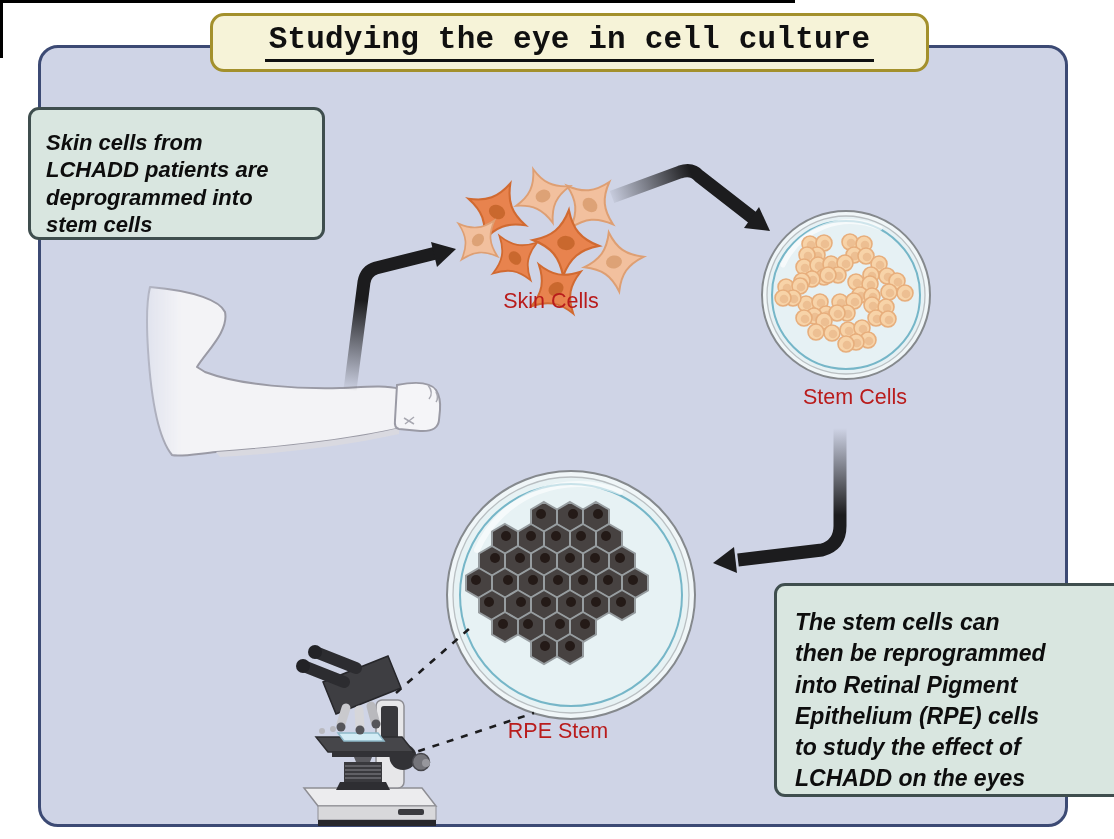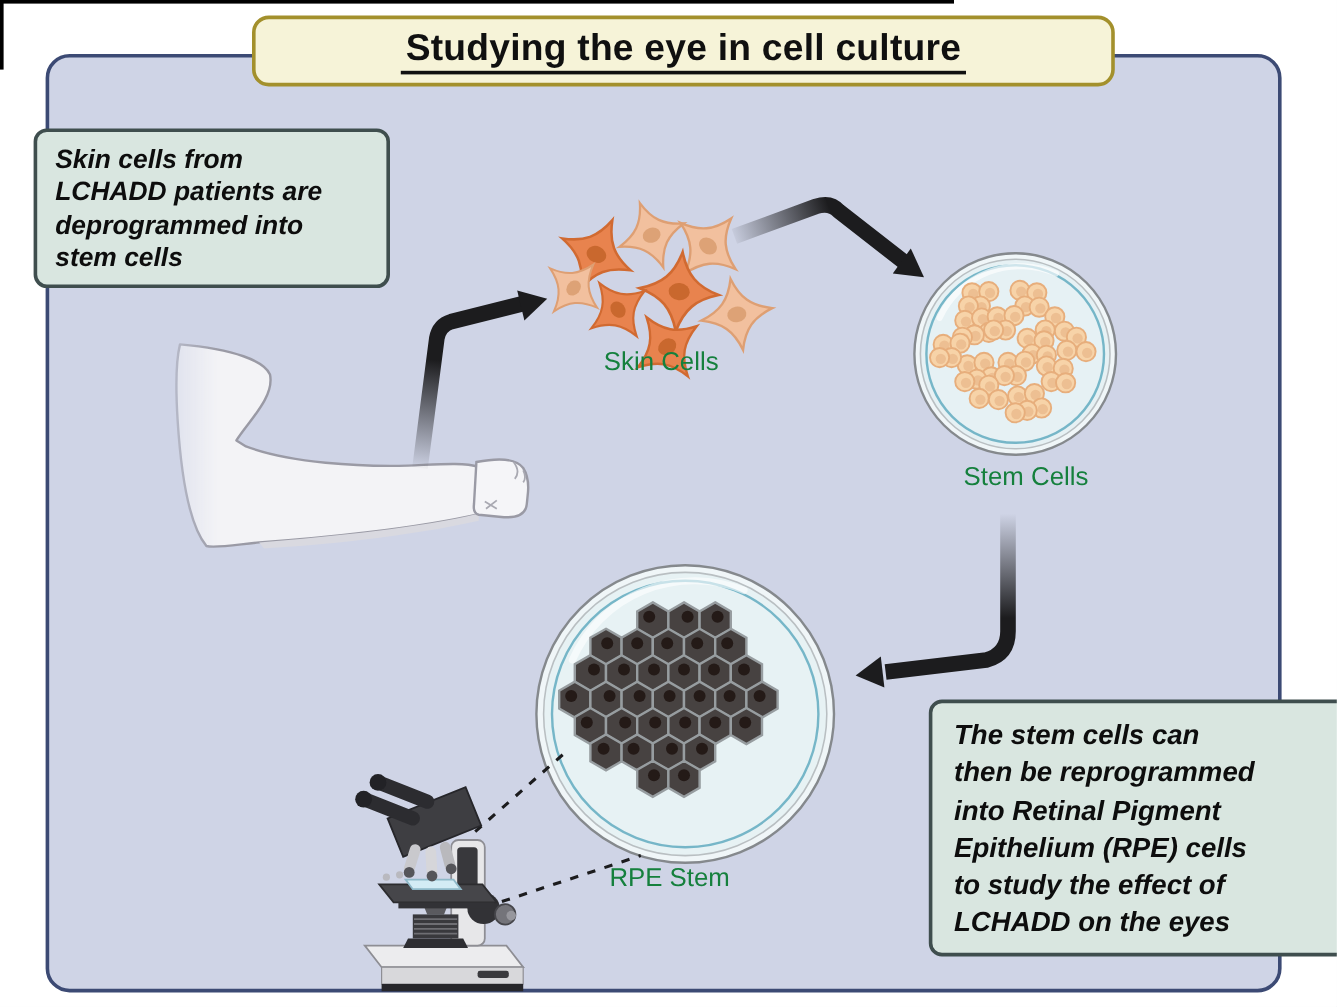--- a/index.html
+++ b/index.html
@@ -7,31 +7,31 @@
        font-family:"Liberation Sans", sans-serif;-webkit-font-smoothing:antialiased;}
   .abs{position:absolute;}
   
   .panel{left:38px;top:45px;width:1030px;height:782px;background:#cfd4e6;
          border:3.5px solid #3c4a74;border-radius:20px;box-sizing:border-box;z-index:1;}
   
   .title-banner{left:210px;top:13px;width:719px;height:59px;background:#f6f3d8;
         border:3px solid #a3902c;border-radius:14px;box-sizing:border-box;z-index:5;
         display:flex;align-items:center;justify-content:center;}
   .title-banner span{font-size:31px;font-weight:bold;color:#101010;letter-spacing:.2px;
-        border-bottom:3px solid #101010;padding:0 4px 1px 4px;line-height:1.1;}
+        border-bottom:3px solid #101010;padding:0 4px 1px 4px;line-height:1.1;font-family:Liberation Mono, monospace;}
   
   .callout{background:#d9e6e0;border:3px solid #3f4e4e;border-radius:11px;
         box-sizing:border-box;z-index:5;color:#0d0d0d;}
-  .callout .txt{white-space:pre-line;font-weight:bold;font-style:italic;}
+  .callout .txt{white-space:pre-line;font-weight:bold;font-style:italic;margin-top:10px;}
   .callout-skin{left:28px;top:107px;width:297px;height:133px;}
   .callout-skin .txt{padding:9px 10px 0 15px;font-size:22px;line-height:1.245;}
   .callout-rpe{left:774px;top:583px;width:354px;height:214px;}
   .callout-rpe .txt{padding:11px 8px 0 18px;font-size:23px;line-height:1.36;}
   
-  .ill-label{z-index:5;font-size:21.5px;color:#15803d;text-align:center;width:190px;}
+  .ill-label{z-index:5;font-size:21.5px;color:#b91c1c;text-align:center;width:190px;}
   .label-skin{left:456px;top:289px;}
   .label-stem{left:760px;top:385px;}
   .label-rpe{left:463px;top:719px;}
   
   #art{position:absolute;left:0;top:0;z-index:3;pointer-events:none;}
   
   .edge-top{left:0;top:0;width:795px;height:3px;background:#000;z-index:9;}
   .edge-left{left:0;top:0;width:3px;height:58px;background:#000;z-index:9;}
 </style>
 </head>

